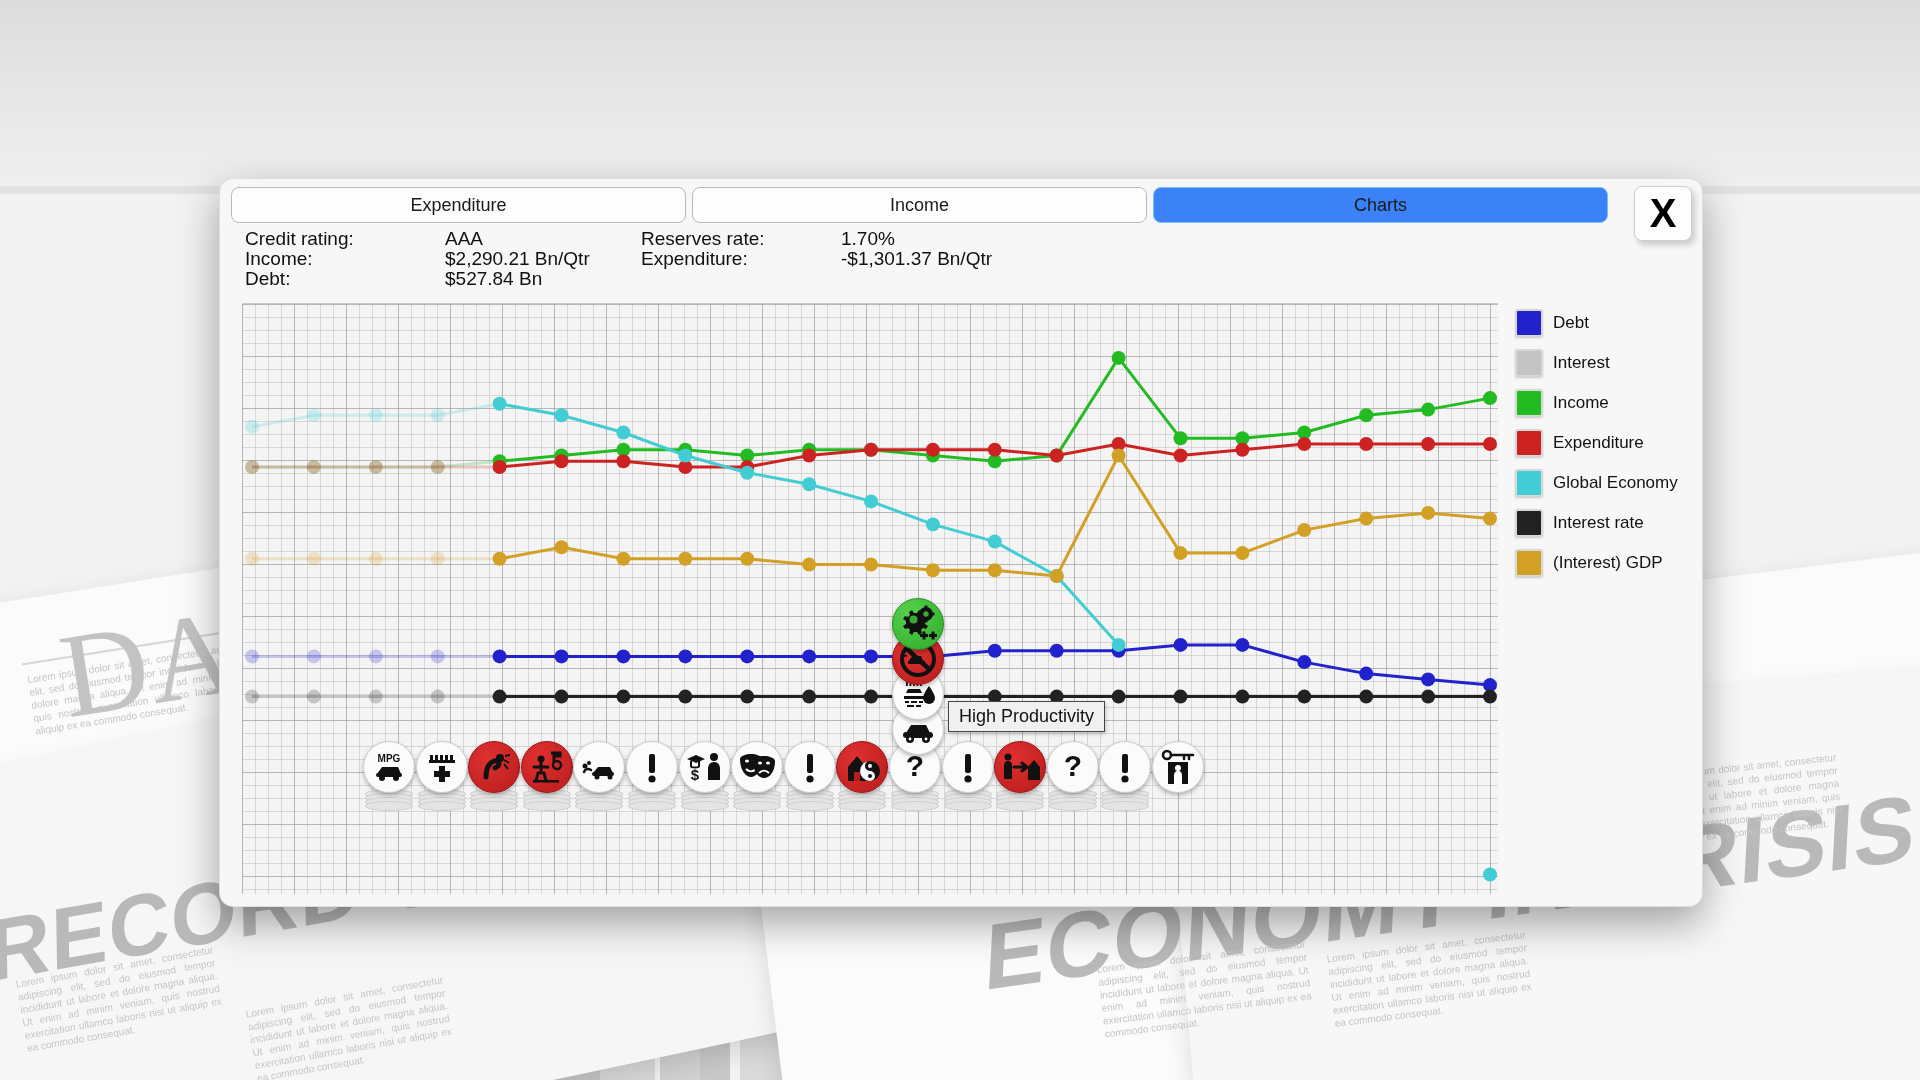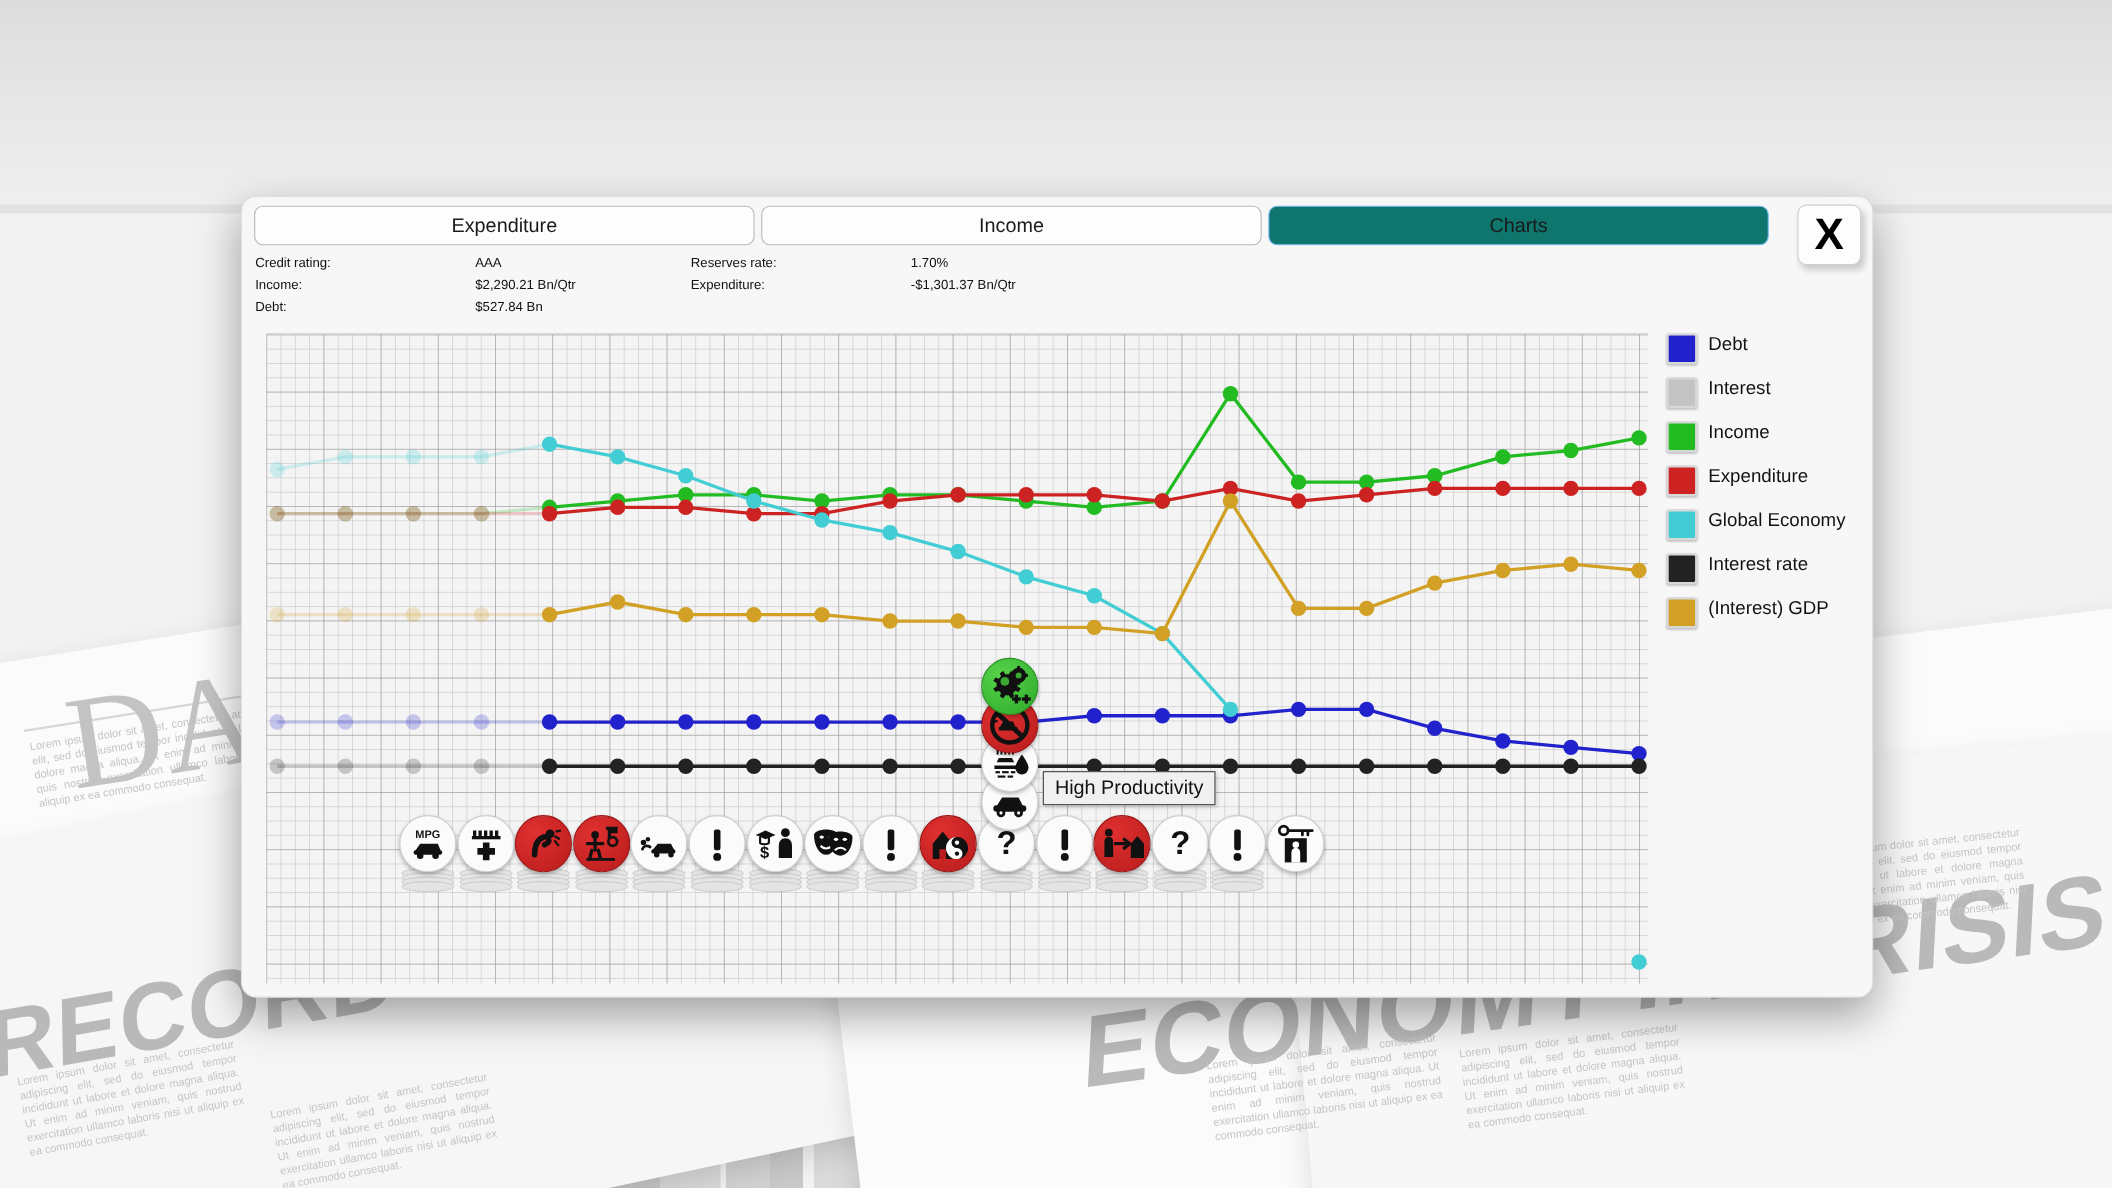--- a/index.html
+++ b/index.html
@@ -33,46 +33,46 @@
   #dialog{
     position:absolute;left:219px;top:178px;width:1482px;height:727px;
     background:#f7f7f7;border-radius:14px;
     box-shadow:0 16px 40px rgba(0,0,0,.35);
     border:1px solid #dedede;
   }
   #tabs{position:absolute;left:11px;top:8px;width:1377px;height:36px;display:flex;gap:6px;}
   .tab{flex:1;border:1px solid #b9b9b9;border-radius:8px;background:#fdfdfd;
        display:flex;align-items:center;justify-content:center;
        font-size:18px;color:#1a1a1a;cursor:pointer;}
-  .tab.active{background:#0f766e;border-color:#7bbdf4;}
+  .tab.active{background:#3b82f6;border-color:#7bbdf4;}
   #closeBtn{position:absolute;right:10px;top:7px;width:56px;height:53px;
        border:1px solid #cfcfcf;border-radius:8px;background:#fdfdfd;
        display:flex;align-items:center;justify-content:center;
        font-size:40px;font-weight:bold;color:#000;cursor:pointer;
        box-shadow:3px 4px 6px rgba(0,0,0,.18);font-family:"Liberation Sans",sans-serif;}
   
-  #stats{position:absolute;left:0;top:50px;width:100%;height:52px;font-size:12px;color:#111;}
+  #stats{position:absolute;left:13px;top:50px;width:100%;height:52px;font-size:19px;color:#111;}
   .scol{position:absolute;top:0;}
   .srow{height:20px;line-height:20px;white-space:nowrap;}
   .slabel{display:inline-block;}
   .sval{display:inline-block;}
   
   #chartWrap{position:absolute;left:22px;top:124px;width:1256px;height:590px;}
   #plot{position:absolute;left:0;top:0;width:1256px;height:590px;overflow:hidden;
         background:
           linear-gradient(to right,rgba(150,150,150,.5) 1px,transparent 1px) 0 0/52px 52px,
           linear-gradient(to bottom,rgba(150,150,150,.5) 1px,transparent 1px) 0 0/52px 52px,
           linear-gradient(to right,rgba(180,180,180,.45) 1px,transparent 1px) 0 0/13px 13px,
           linear-gradient(to bottom,rgba(180,180,180,.45) 1px,transparent 1px) 0 0/13px 13px,
           #f4f4f4;
         border-top:1px solid #c9c9c9;}
   #svgplot{position:absolute;left:0;top:0;}
   
   #legend{position:absolute;left:1295px;top:124px;width:180px;}
-  .lgrow{display:flex;height:40px;}
+  .lgrow{display:flex;align-items:center;height:40px;}
   .swatch{width:24px;height:24px;border:2px solid #d8d8d8;border-radius:3px;margin-right:10px;
           box-shadow:0 1px 2px rgba(0,0,0,.2);}
   .lglabel{font-size:17px;color:#121212;white-space:nowrap;}
   
   .badge{position:absolute;width:50px;height:50px;border-radius:50%;
          background:#fbfbfb;border:1px solid #cfcfcf;
          box-shadow:0 2px 4px rgba(0,0,0,.28);
          display:flex;align-items:center;justify-content:center;
          font-size:28px;font-weight:bold;color:#111;overflow:hidden;cursor:pointer;}
   .badge.red{background:radial-gradient(circle at 35% 30%,#e03030,#b81c1c);border-color:#9b1414;color:#fff;}

